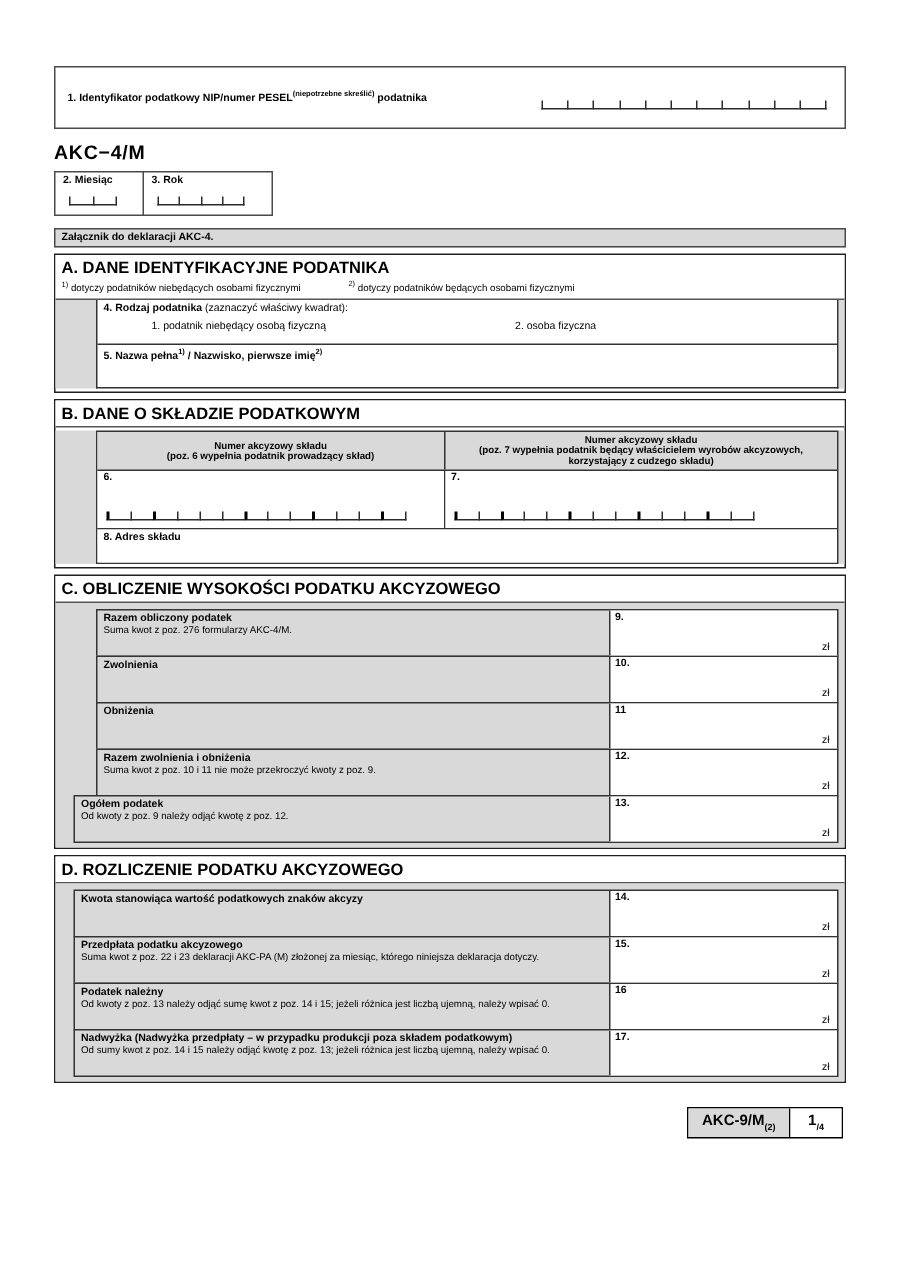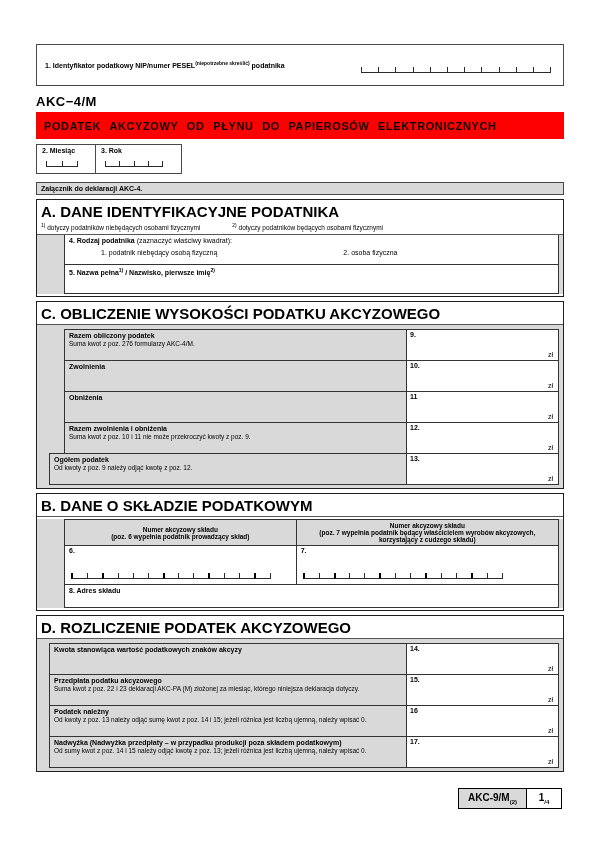--- a/index.html
+++ b/index.html
@@ -32,21 +32,21 @@
   .pbox.month { width:60px; }
   .plabel { font-size:7px; font-weight:bold; }
   .pcomb { margin-top:7px; }
   .month-comb { width:32px; margin-left:4px; }
   .year-comb { width:58px; margin-left:4px; }
 
   .attach { margin-top:8px; background:#d9d9d9; border:1px solid #4a4a4a; font-size:7px;
             font-weight:bold; padding:2px 4px; }
 
   .section { margin-top:4px; border:1px solid #1f1f1f; background:#fff; }
-  .sec-title { font-size:15px; font-weight:bold; padding:3px 4px 2px; background:#fff; border-bottom:1px solid #555; }
+  .sec-title { font-size:11px; font-weight:bold; padding:3px 4px 2px; background:#fff; border-bottom:1px solid #555; }
   .sec-title.no-line { border-bottom:none; }
   .footnotes { font-size:6.5px; padding:0 4px 3px; background:#fff; border-bottom:1px solid #555; }
   .footnotes sup { font-size:5px; }
   .fn2 { margin-left:30px; }
   .sec-body { background:#d9d9d9; }
 
   .lbl { font-size:7px; font-weight:bold; }
   .lbl sup { font-size:5px; }
   .hint { font-weight:normal; }
   .sub { font-size:6.5px; font-weight:normal; margin-top:1px; }
@@ -117,21 +117,20 @@
           <i></i>
           <i></i>
           <i></i>
           <i></i>
           <i></i>
         </div>
     </div>
 
     <div class="form-code">AKC−4/M</div>
 
-    <div class="banner">PODATEK AKCYZOWY OD PŁYNU DO PAPIEROSÓW ELEKTRONICZNYCH</div>
 
 
     <div class="period">
       <div class="pbox month">
         <div class="plabel">2. Miesiąc</div>
         <div class="comb pcomb month-comb">
             <i></i>
             <i></i>
           </div>
       </div>
@@ -164,82 +163,20 @@
               <span class="opt1">1. podatnik niebędący osobą fizyczną</span>
               <span class="opt2">2. osoba fizyczna</span>
             </div>
           </div>
           <div class="row5">
             <div class="lbl">
               <span>5. Nazwa pełna</span><sup>1)</sup><span> / Nazwisko, pierwsze imię</span><sup>2)</sup>
             </div>
           </div>
         </div>
-      </div>
-    </div>
-
-    <div class="section">
-      <div class="sec-title">C. OBLICZENIE WYSOKOŚCI PODATKU AKCYZOWEGO</div>
-      <div class="sec-body c-body stack">
-
-        <div class="crow ml27">
-          <div class="clabel">
-            <div class="lbl">Razem obliczony podatek</div>
-            <div class="sub">Suma kwot z poz. 276 formularzy AKC-4/M.</div>
-          </div>
-          <div class="cval">
-            <span class="num">9.</span>
-            <span class="unit">zł</span>
-          </div>
-        </div>
-
-        <div class="crow ml27">
-          <div class="clabel">
-            <div class="lbl">Zwolnienia</div>
-            <div class="sub"></div>
-          </div>
-          <div class="cval">
-            <span class="num">10.</span>
-            <span class="unit">zł</span>
-          </div>
-        </div>
-
-        <div class="crow ml27">
-          <div class="clabel">
-            <div class="lbl">Obniżenia</div>
-            <div class="sub"></div>
-          </div>
-          <div class="cval">
-            <span class="num">11</span>
-            <span class="unit">zł</span>
-          </div>
-        </div>
-
-        <div class="crow ml27">
-          <div class="clabel">
-            <div class="lbl">Razem zwolnienia i obniżenia</div>
-            <div class="sub">Suma kwot z poz. 10 i 11 nie może przekroczyć kwoty z poz. 9.</div>
-          </div>
-          <div class="cval">
-            <span class="num">12.</span>
-            <span class="unit">zł</span>
-          </div>
-        </div>
-
-        <div class="crow ml12">
-          <div class="clabel">
-            <div class="lbl">Ogółem podatek</div>
-            <div class="sub">Od kwoty z poz. 9 należy odjąć kwotę z poz. 12.</div>
-          </div>
-          <div class="cval">
-            <span class="num">13.</span>
-            <span class="unit">zł</span>
-          </div>
-        </div>
-
       </div>
     </div>
 
     <div class="section">
       <div class="sec-title">B. DANE O SKŁADZIE PODATKOWYM</div>
       <div class="sec-body">
         <div class="b-tbl">
           <div class="b-head">
             <div class="b-c b-c1">
               <div>Numer akcyzowy składu</div>
@@ -289,21 +226,83 @@
             </div>
           </div>
           <div class="b-row8">
             <div class="lbl">8. Adres składu</div>
           </div>
         </div>
       </div>
     </div>
 
     <div class="section">
-      <div class="sec-title">D. ROZLICZENIE PODATEK AKCYZOWEGO</div>
+      <div class="sec-title">C. OBLICZENIE WYSOKOŚCI PODATKU AKCYZOWEGO</div>
+      <div class="sec-body c-body stack">
+
+        <div class="crow ml27">
+          <div class="clabel">
+            <div class="lbl">Razem obliczony podatek</div>
+            <div class="sub">Suma kwot z poz. 276 formularzy AKC-4/M.</div>
+          </div>
+          <div class="cval">
+            <span class="num">9.</span>
+            <span class="unit">zł</span>
+          </div>
+        </div>
+
+        <div class="crow ml27">
+          <div class="clabel">
+            <div class="lbl">Zwolnienia</div>
+            <div class="sub"></div>
+          </div>
+          <div class="cval">
+            <span class="num">10.</span>
+            <span class="unit">zł</span>
+          </div>
+        </div>
+
+        <div class="crow ml27">
+          <div class="clabel">
+            <div class="lbl">Obniżenia</div>
+            <div class="sub"></div>
+          </div>
+          <div class="cval">
+            <span class="num">11</span>
+            <span class="unit">zł</span>
+          </div>
+        </div>
+
+        <div class="crow ml27">
+          <div class="clabel">
+            <div class="lbl">Razem zwolnienia i obniżenia</div>
+            <div class="sub">Suma kwot z poz. 10 i 11 nie może przekroczyć kwoty z poz. 9.</div>
+          </div>
+          <div class="cval">
+            <span class="num">12.</span>
+            <span class="unit">zł</span>
+          </div>
+        </div>
+
+        <div class="crow ml12">
+          <div class="clabel">
+            <div class="lbl">Ogółem podatek</div>
+            <div class="sub">Od kwoty z poz. 9 należy odjąć kwotę z poz. 12.</div>
+          </div>
+          <div class="cval">
+            <span class="num">13.</span>
+            <span class="unit">zł</span>
+          </div>
+        </div>
+
+      </div>
+    </div>
+
+    <div class="section">
+      <div class="sec-title">D. ROZLICZENIE PODATKU AKCYZOWEGO</div>
       <div class="sec-body c-body stack">
 
         <div class="crow ml12">
           <div class="clabel">
             <div class="lbl">Kwota stanowiąca wartość podatkowych znaków akcyzy</div>
             <div class="sub"></div>
           </div>
           <div class="cval">
             <span class="num">14.</span>
             <span class="unit">zł</span>

